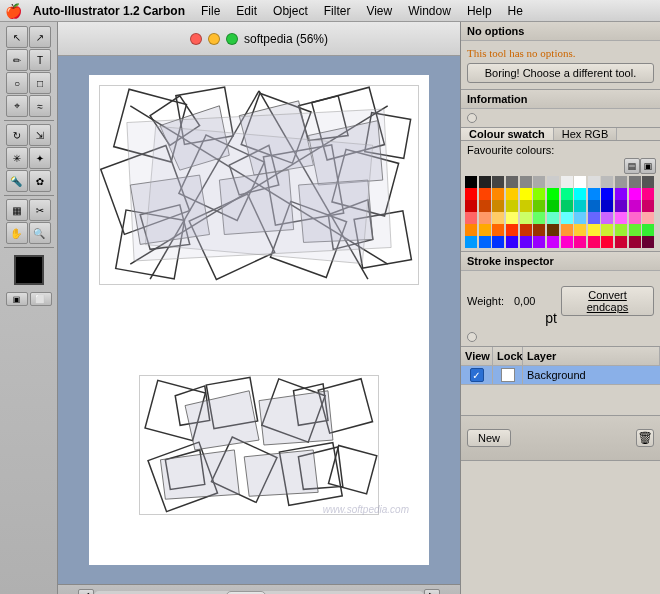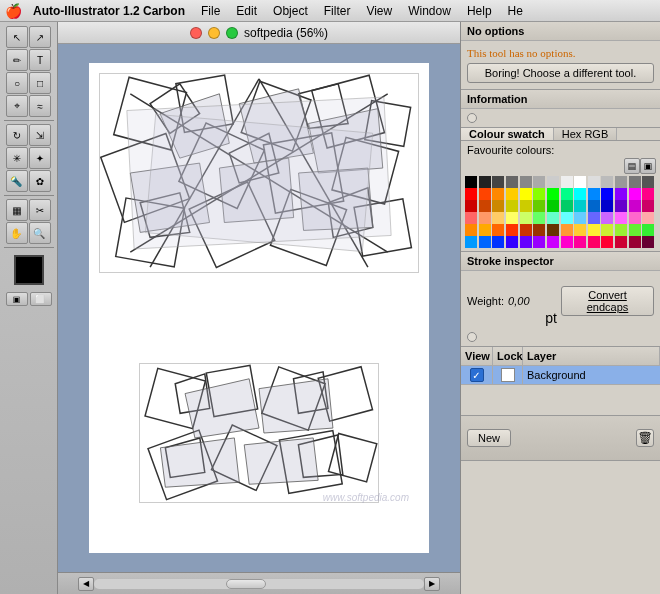--- a/index.html
+++ b/index.html
@@ -22,21 +22,21 @@
     .toolbar { width: 58px; background: linear-gradient(to bottom, #c8c8c8, #b0b0b0); border-right: 1px solid #888; display: flex; flex-direction: column; align-items: center; padding-top: 4px; gap: 1px; }
     .tool-row { display: flex; gap: 1px; }
     .tool-btn { width: 22px; height: 22px; background: linear-gradient(to bottom, #ddd, #bbb); border: 1px solid #888; border-radius: 2px; display: flex; align-items: center; justify-content: center; cursor: pointer; font-size: 10px; }
     .toolbar-divider { width: 50px; height: 1px; background: #888; margin: 2px 0; }
     .color-swatch-toolbar { width: 30px; height: 30px; background: black; border: 2px solid #444; margin: 4px 0; cursor: pointer; }
     .tool-small-row { display: flex; gap: 2px; margin-top: 2px; }
     .tool-small-btn { width: 22px; height: 14px; background: linear-gradient(to bottom, #ddd, #bbb); border: 1px solid #888; border-radius: 2px; display: flex; align-items: center; justify-content: center; font-size: 8px; cursor: pointer; }
 
     
     .canvas-area { flex: 1; background: #7a8fa8; overflow: hidden; position: relative; }
-    .canvas-title-bar { width: 100%; height: 22px; background: linear-gradient(to bottom, #e8e8e8, #d0d0d0); display: flex; align-items: center; justify-content: center; border-bottom: 1px solid #999; gap: 6px; }
+    .canvas-title-bar { width: 100%; height: 34px; background: linear-gradient(to bottom, #e8e8e8, #d0d0d0); display: flex; align-items: center; justify-content: center; border-bottom: 1px solid #999; gap: 6px; }
     .window-btn { width: 12px; height: 12px; border-radius: 50%; display: inline-block; border: 1px solid rgba(0,0,0,0.3); }
     .win-close { background: #ff5f57; }
     .win-min { background: #ffbd2e; }
     .win-max { background: #28c940; }
     .canvas-title { font-size: 12px; font-weight: 500; }
     .canvas-content { width: 100%; height: calc(100% - 22px - 22px); overflow: auto; background: #8a9db8; display: flex; align-items: center; justify-content: center; }
     .canvas-inner { background: white; width: 340px; height: 490px; position: relative; overflow: hidden; }
     .canvas-artwork-top { width: 320px; height: 200px; position: absolute; top: 10px; left: 10px; background: white; border: 1px solid #ccc; }
     .canvas-artwork-bottom { width: 240px; height: 140px; position: absolute; top: 300px; left: 50px; background: white; border: 1px solid #ccc; }
     .canvas-scrollbar-h { height: 22px; background: linear-gradient(to bottom, #c0c0c0, #b0b0b0); display: flex; align-items: center; padding: 0 20px; border-top: 1px solid #888; }
@@ -62,21 +62,21 @@
 
     
     .fav-colours-label { font-size: 11px; padding: 3px 6px 2px; }
     .colour-grid { display: grid; grid-template-columns: repeat(14, 1fr); gap: 0; padding: 0 4px 3px; }
     .colour-cell { width: 12px; height: 12px; cursor: pointer; }
     .colour-icon-btn { width: 16px; height: 16px; background: linear-gradient(to bottom, #ddd, #bbb); border: 1px solid #888; border-radius: 2px; display: flex; align-items: center; justify-content: center; font-size: 9px; cursor: pointer; }
 
     
     .stroke-row { display: flex; align-items: center; gap: 4px; padding: 4px 6px; }
     .stroke-label { font-size: 11px; }
-    .stroke-value { width: 35px; text-align: left; font-size: 11px; font-style: italic; }
+    .stroke-value { width: 35px; text-align: center; font-size: 11px; }
     .stroke-unit { font-size: 14px; margin-top: 35px; }
     .stroke-btn { background: linear-gradient(to bottom, #e8e4dc, #d0ccc4); border: 1px solid #888; border-radius: 3px; padding: 2px 6px; font-size: 11px; cursor: pointer; margin-left: auto; text-decoration: underline; }
 
     
     .layers-header-row { display: flex; background: linear-gradient(to bottom, #d8d4cc, #c8c4bc); border-bottom: 1px solid #aaa; }
     .layers-col { padding: 3px 4px; font-size: 11px; font-weight: bold; border-right: 1px solid #aaa; }
     .layers-col.view { width: 32px; }
     .layers-col.lock { width: 30px; }
     .layers-col.name { flex: 1; }
     .layer-row { display: flex; align-items: center; background: #8ab0e8; border-bottom: 1px solid #aaa; }

